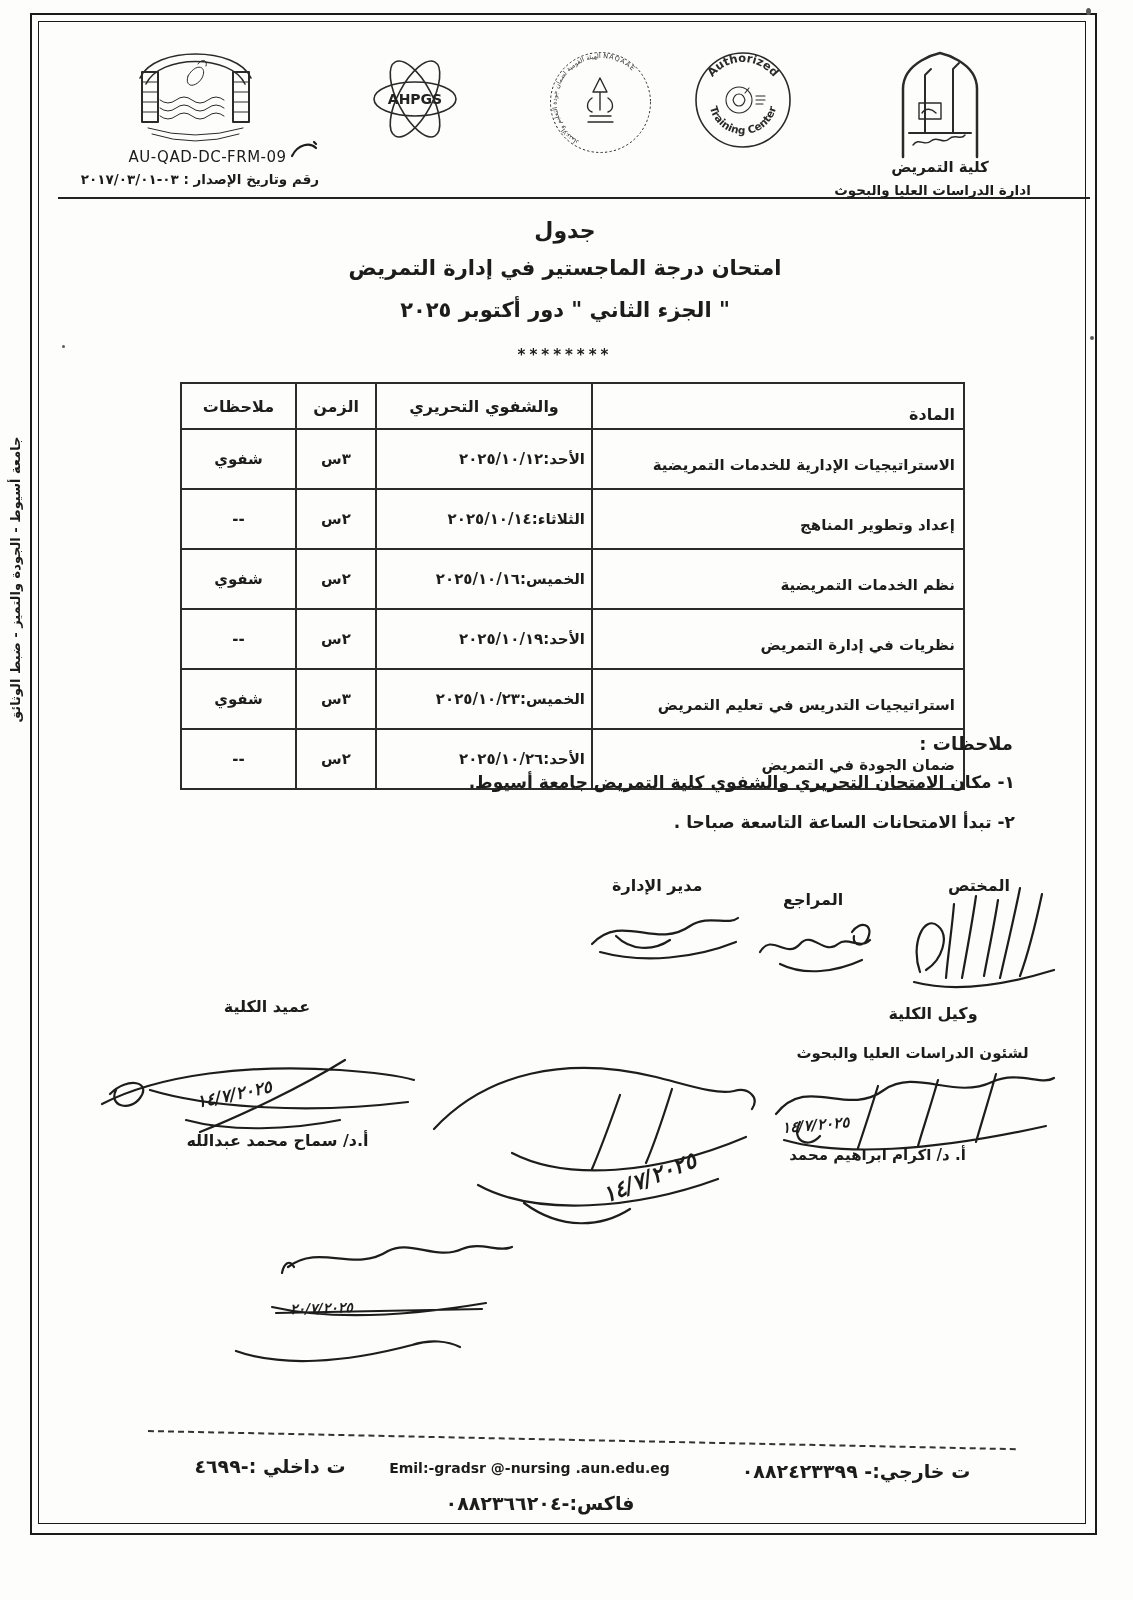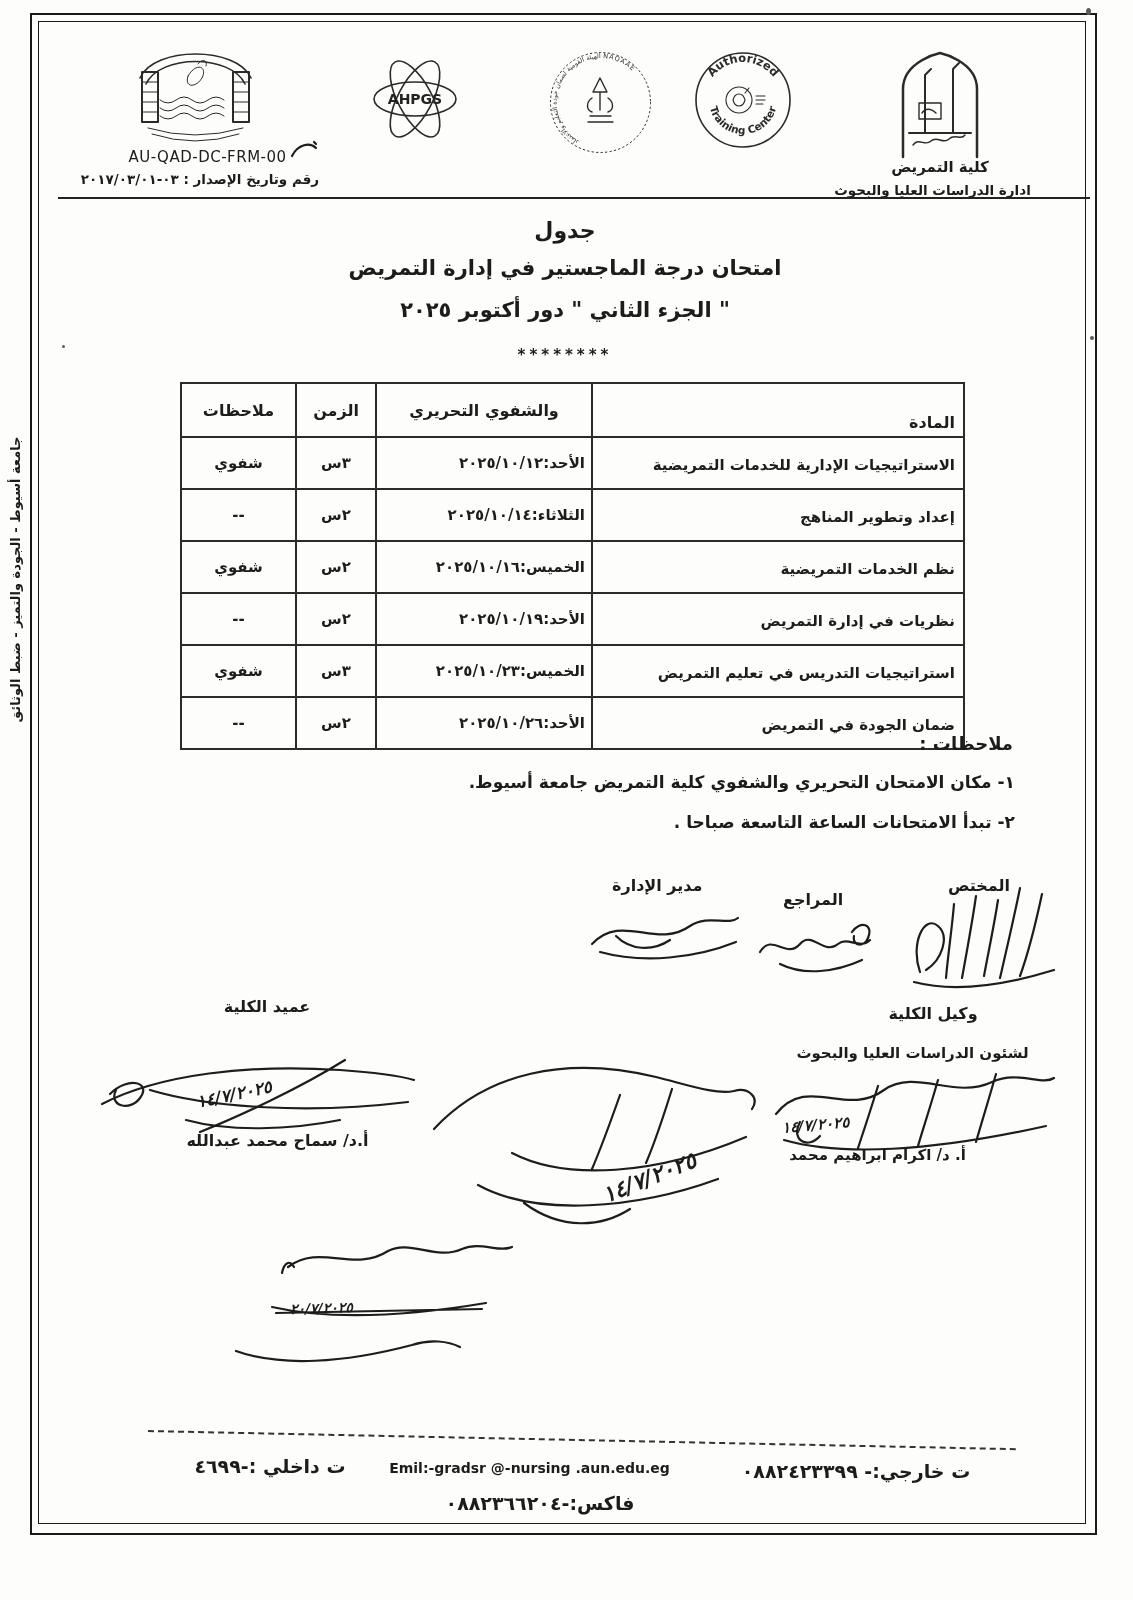--- a/index.html
+++ b/index.html
@@ -15,22 +15,22 @@
              font-size:13px;letter-spacing:.5px;}
   .hrule{left:58px;top:197px;width:1032px;border-top:2.5px solid #222;}
   .logo svg{display:block;}
   .ink{stroke:#2a2a2a;fill:none;stroke-linecap:round;stroke-linejoin:round;}
   .sig{stroke:#1d1d1d;fill:none;stroke-width:2.2;stroke-linecap:round;stroke-linejoin:round;}
   .hand{font-style:italic;direction:ltr;white-space:nowrap;}
   #examtable{border-collapse:collapse;table-layout:fixed;width:783px;direction:rtl;}
   #examtable th,#examtable td{border:2px solid #2b2b2b;font-weight:bold;color:#1d1d1d;overflow:hidden;}
   #examtable th{height:40px;font-size:16px;}
   #examtable td{height:46px;font-size:15px;}
-  th.h-subject{text-align:right;vertical-align:bottom;padding:8px 8px 4px 0;}
-  td.cell-subject{text-align:right;padding:4px 8px 0 2px;}
+  th.h-subject{text-align:right;vertical-align:bottom;padding:0 8px 4px 0;}
+  td.cell-subject{text-align:right;padding:12px 8px 0 2px;}
   td.cell-exam{text-align:right;padding:0 6px 0 18px;font-size:14.5px;}
   td.cell-time,td.cell-notes,th.h-center{text-align:center;}
   .title1{top:218px;font-size:22px;}
   .title2{top:256px;font-size:21px;}
   .title3{top:298px;font-size:21px;}
   .titlebox{left:60px;width:1010px;}
   .stars{top:346px;font-size:15px;letter-spacing:4px;}
   .note-h{top:733px;right:120px;font-size:18px;}
   .note-i{right:118px;font-size:17px;}
   .sig-label{font-size:16px;}
@@ -120,21 +120,21 @@
       <g class="ink" stroke-width="2">
         <path d="M30,88 V30 M30,30 l6,-6 M58,88 V24 M58,24 l6,-6 M14,88 H76"></path>
       </g>
       <g class="ink" stroke-width="1.4">
         <path d="M24,58 h22 v16 h-22 z M27,68 c4,-6 10,-4 14,0"></path>
         <path d="M18,100 c6,-8 12,2 18,-4 c6,-6 12,4 18,-2 c6,-6 12,2 16,-4"></path>
       </g>
     </svg>
   </div>
 
-  <div class="abs ctr" style="left:95px;top:148px;width:225px;font-size:15px;letter-spacing:.5px">AU-QAD-DC-FRM-00</div>
+  <div class="abs ctr" style="left:95px;top:148px;width:225px;font-size:15px;letter-spacing:.5px">AU-QAD-DC-FRM-09</div>
   <div class="abs" style="left:286px;top:138px">
     <svg width="36" height="26" viewBox="0 0 36 26">
         <path class="sig" stroke-width="2" d="M6,18 C12,6 24,4 30,10 M28,4 l2,2"></path>
       </svg>
   </div>
   <div class="abs rtl b ctr" style="left:65px;top:171px;width:270px;font-size:13.5px">رقم وتاريخ الإصدار : ٠٣-٢٠١٧/٠٣/٠١</div>
   <div class="abs rtl b ctr" style="left:870px;top:158px;width:140px;font-size:15px">كلية التمريض</div>
   <div class="abs rtl b ctr" style="left:800px;top:182px;width:265px;font-size:13.5px">ادارة الدراسات العليا والبحوث</div>
   <div class="abs hrule"></div>
 

